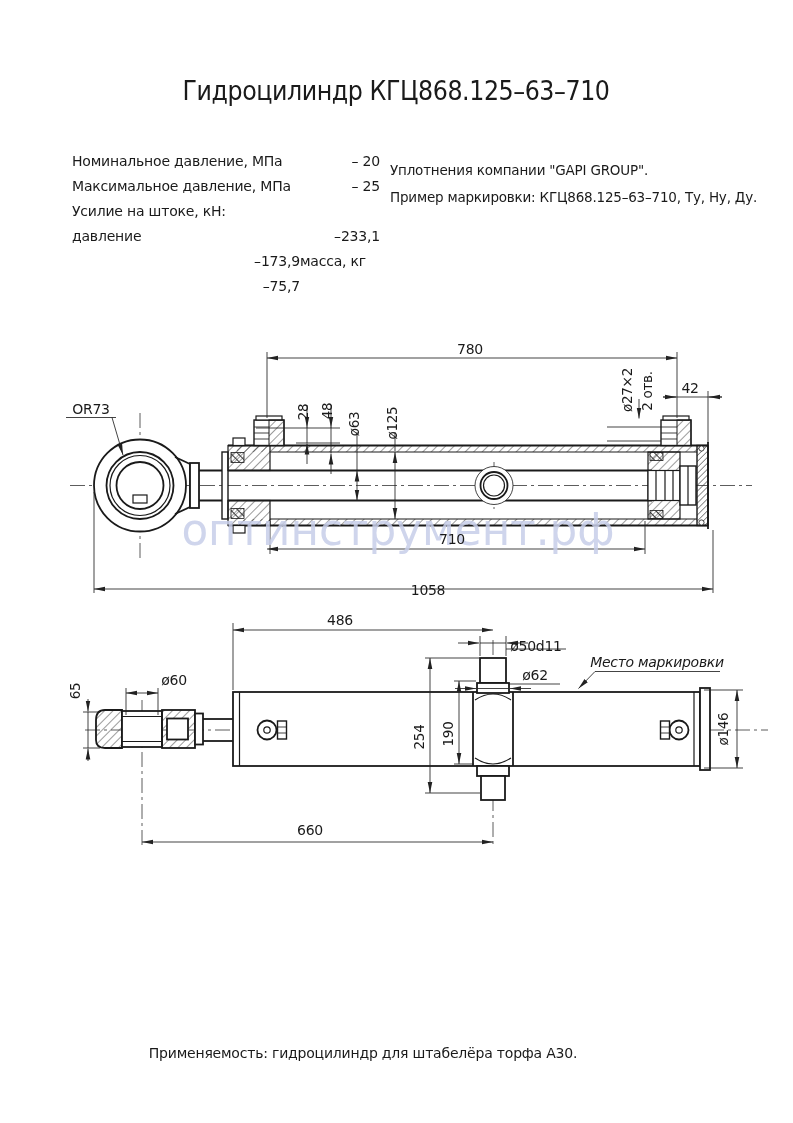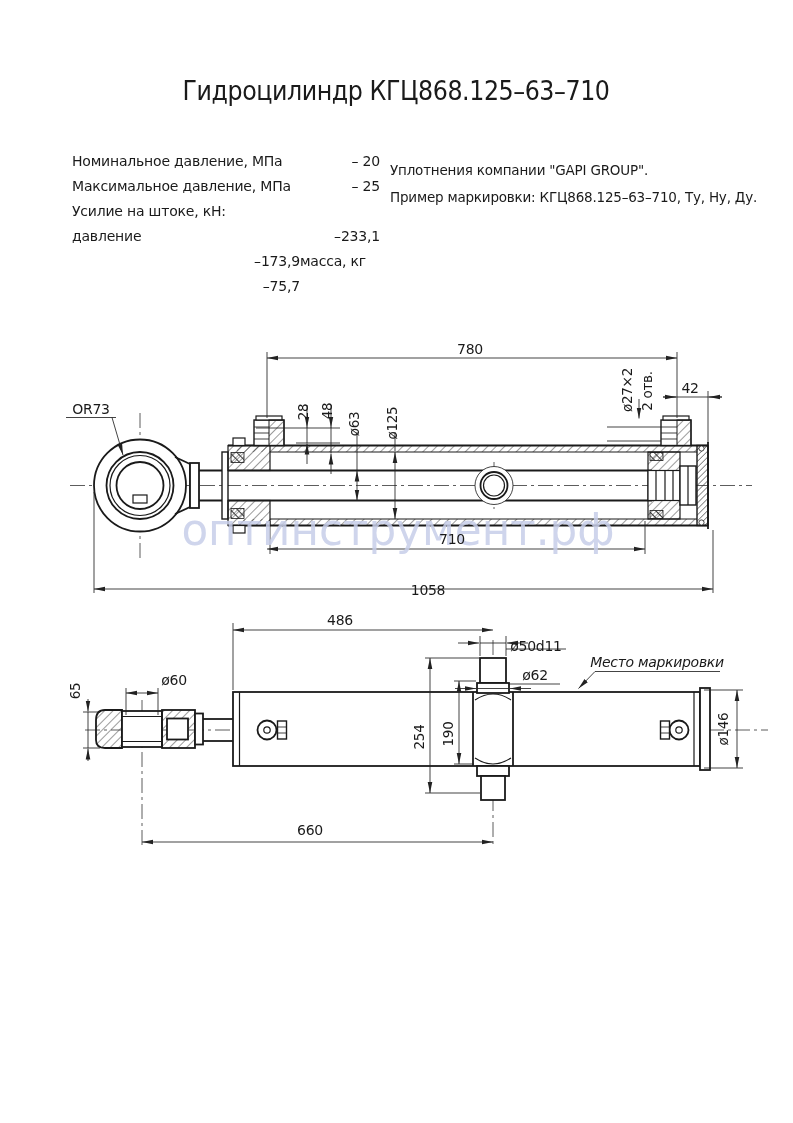--- a/index.html
+++ b/index.html
@@ -312,13 +312,14 @@
     <span class="lbl" style="left:657px;top:662px;font-style:italic;">Место маркировки</span>
     <span class="lbl" style="left:535px;top:675px;">ø62</span>
     <span class="lbl rot sm" style="left:76px;top:691px;">65</span>
     <span class="lbl" style="left:174px;top:680px;">ø60</span>
     <span class="lbl rot sm" style="left:420px;top:737px;">254</span>
     <span class="lbl rot sm" style="left:449px;top:734px;">190</span>
     <span class="lbl rot sm" style="left:724px;top:729px;">ø146</span>
     <span class="lbl" style="left:310px;top:830px;">660</span>
   </div>
 
+  <div class="footer">Применяемость: гидроцилиндр для штабелёра торфа А30.</div>
 </div>
 
 </body></html>

